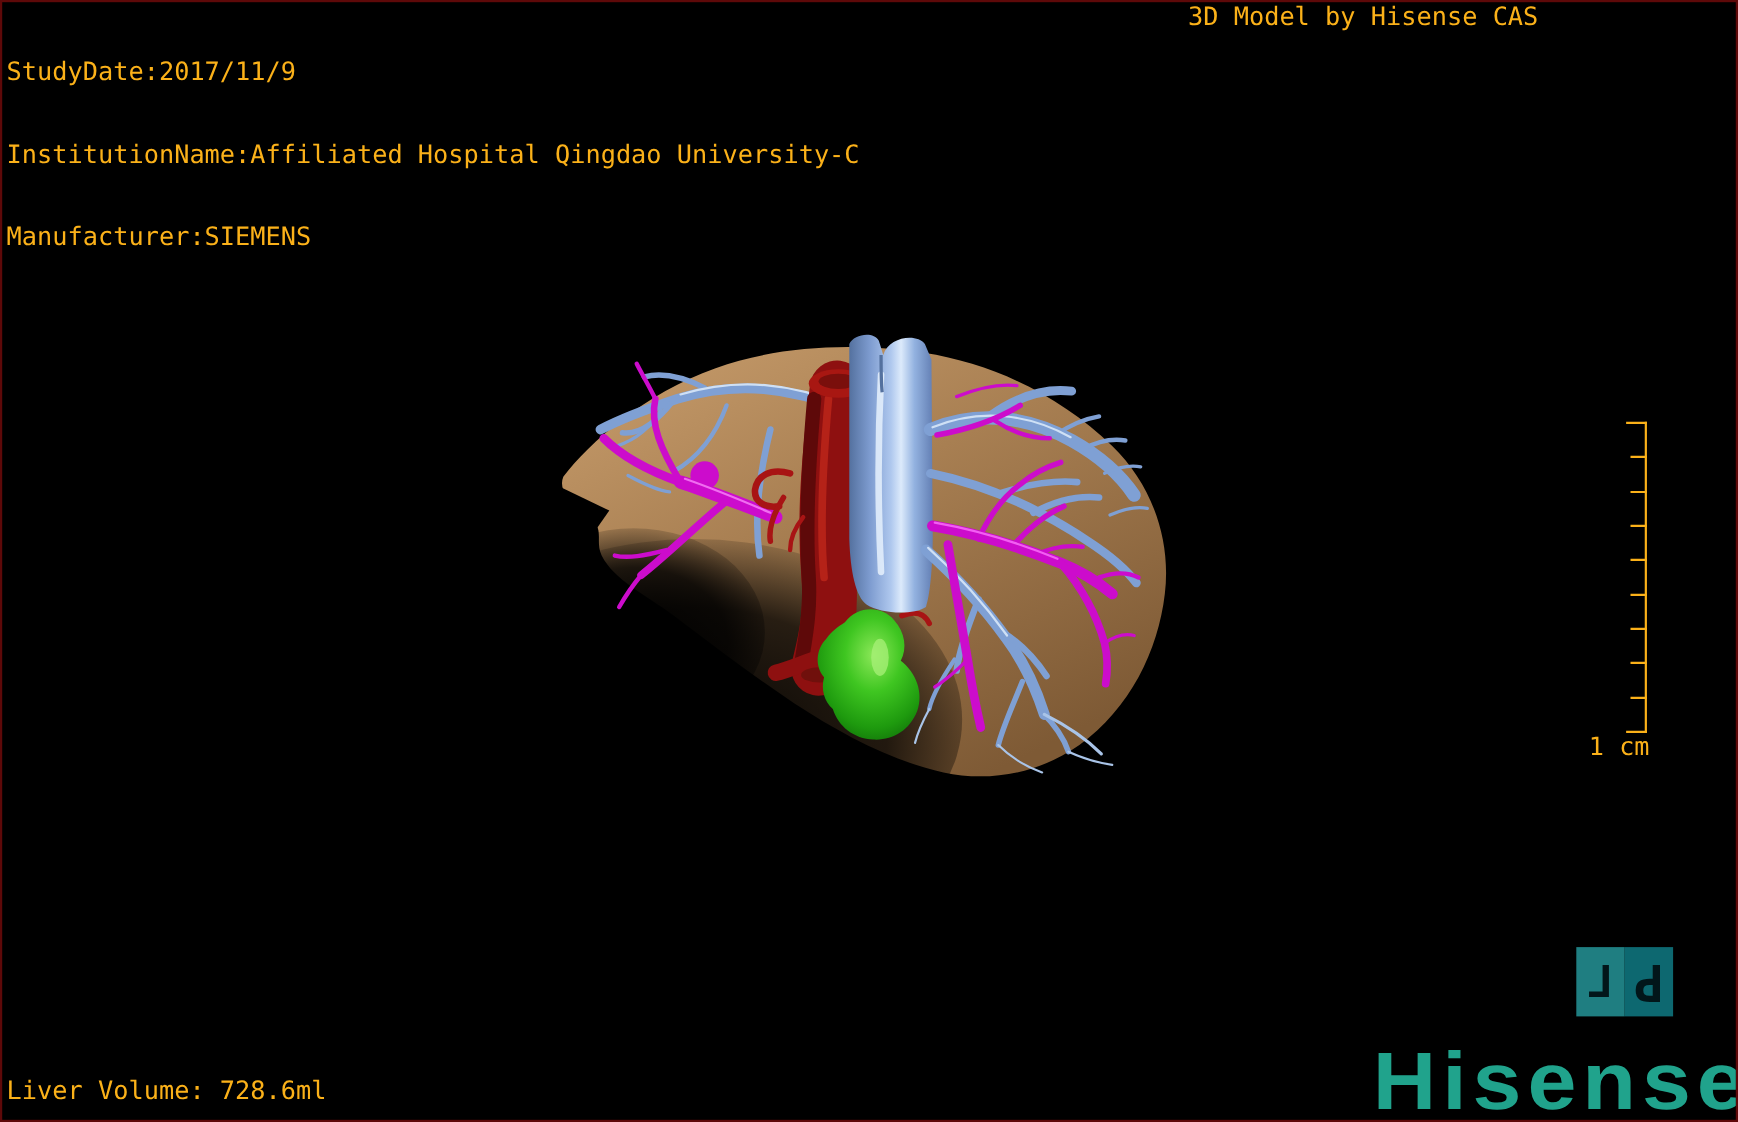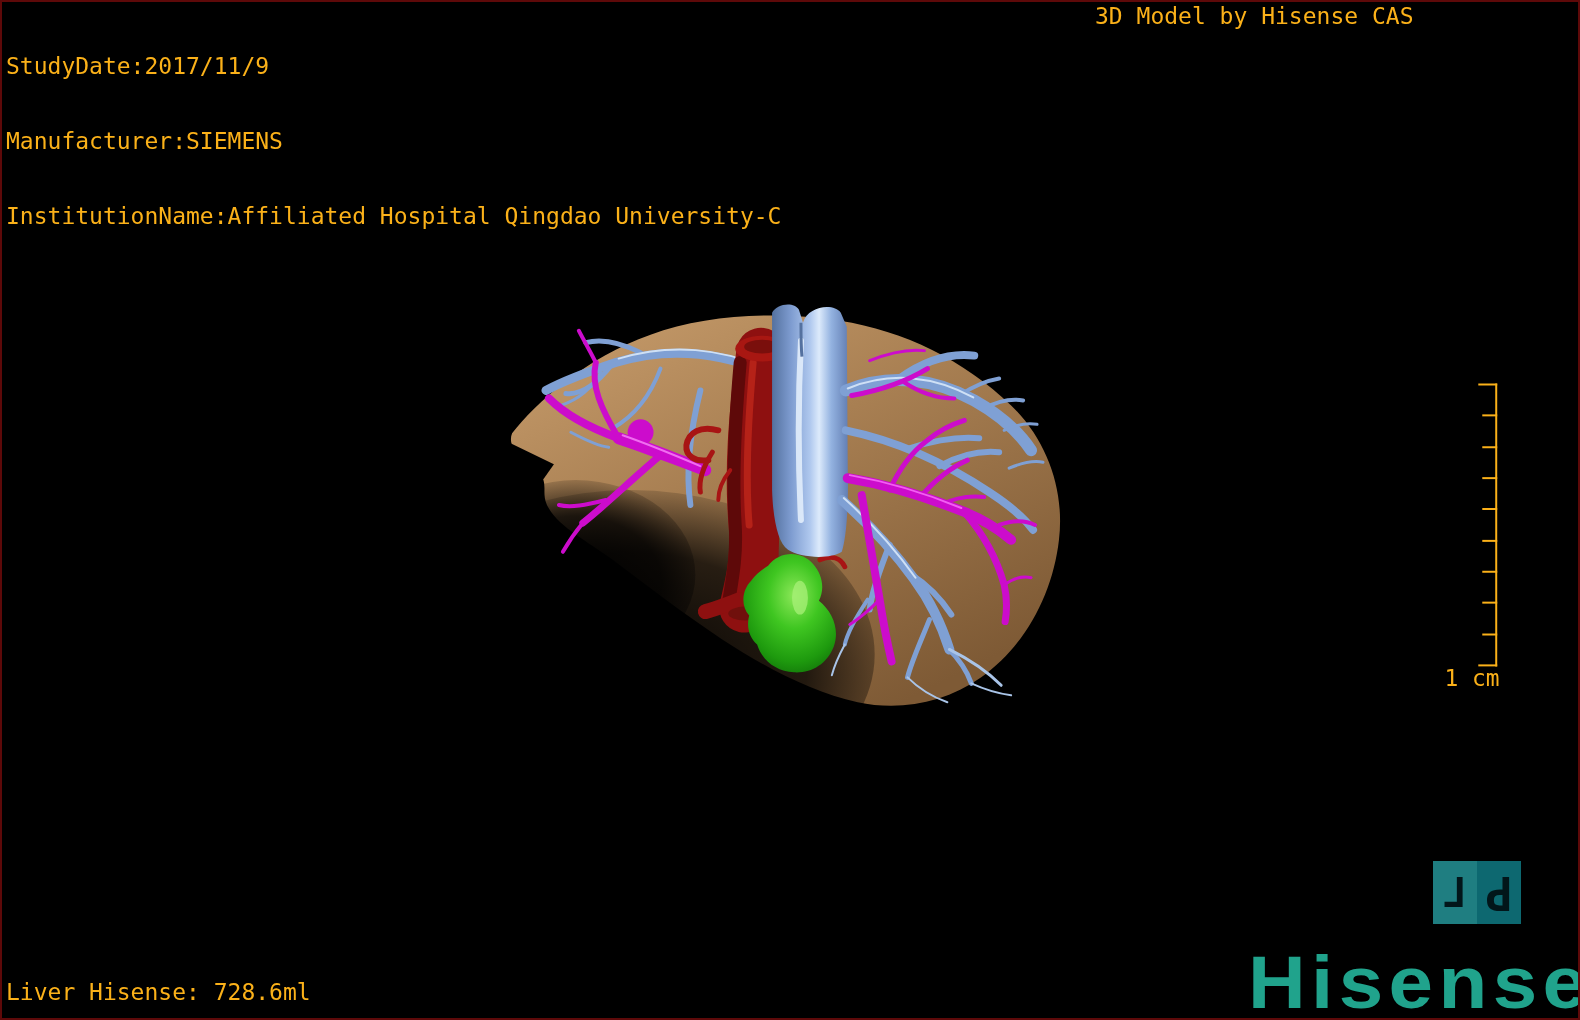--- a/index.html
+++ b/index.html
@@ -15,21 +15,21 @@
   .model-svg{position:absolute;left:0;top:0;width:1576px;height:1016px;}
   .ovl{
     position:absolute;
     color:#FBB119;
     font-size:23px;
     line-height:25px;
     white-space:pre;
     letter-spacing:0px;
   }
   .tl{left:4px;top:2px;}
-  .tr{left:1078px;top:2px;margin-left:15px;}
+  .tr{left:1078px;top:2px;}
   .bl{left:4px;top:978px;}
   .orient{
     position:absolute;left:1431px;top:859px;width:88px;height:63px;
     display:flex;
   }
   .orient .half{
     width:50%;height:100%;
     display:flex;align-items:center;justify-content:center;
     color:#02161a;font-weight:bold;
     font-family:"DejaVu Sans Mono", monospace;
@@ -214,27 +214,27 @@
       <line x1="1485" y1="635" x2="1500" y2="635"></line>
       <line x1="1481" y1="666" x2="1500" y2="666"></line>
     </g>
     <g fill="#FBB119">
       <text class="scale-text" x="1447" y="687">1 cm</text>
     </g>
   </svg>
 
   <div class="ovl tl">
     <div>StudyDate:2017/11/9</div>
+    <div>InstitutionName:Affiliated Hospital Qingdao University-C</div>
     <div>Manufacturer:SIEMENS</div>
-    <div>InstitutionName:Affiliated Hospital Qingdao University-C</div>
   </div>
 
   <div class="ovl tr">3D Model by Hisense CAS</div>
 
-  <div class="ovl bl">Liver Hisense: 728.6ml</div>
+  <div class="ovl bl">Liver Volume: 728.6ml</div>
 
   <div class="orient">
     <div class="half left">
       <span>L</span>
     </div>
     <div class="half right">
       <span>P</span>
     </div>
   </div>
 

